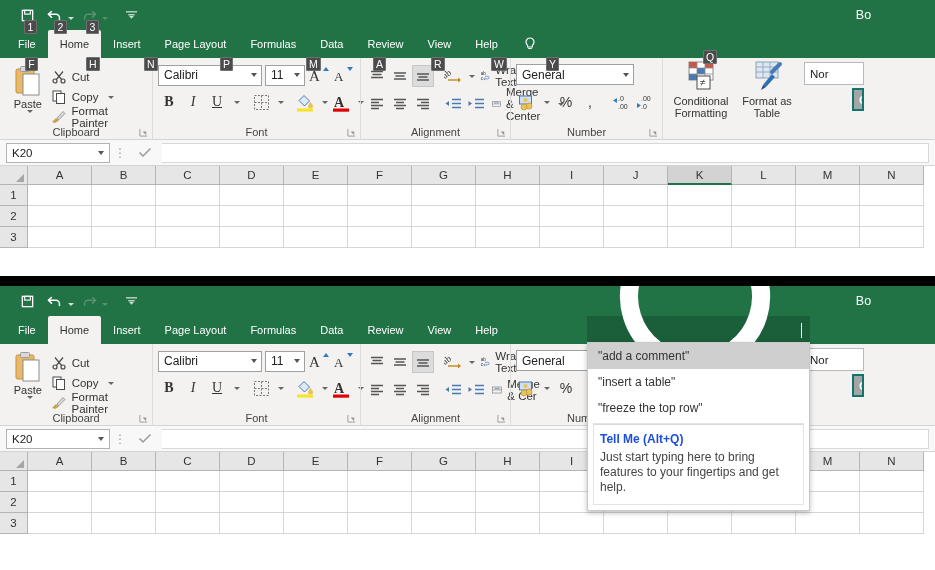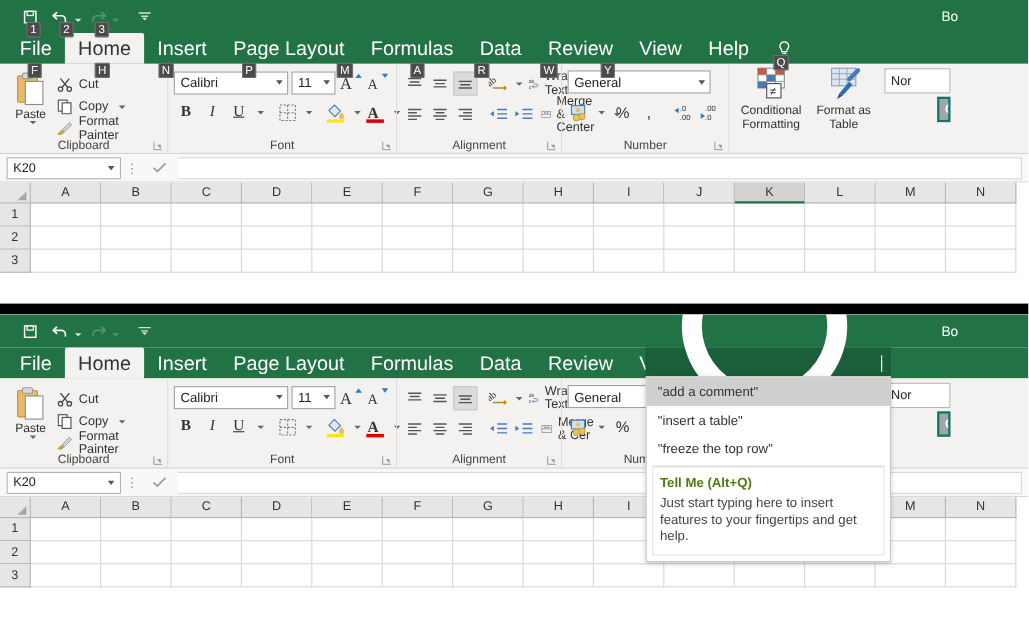--- a/index.html
+++ b/index.html
@@ -32,21 +32,21 @@
     color: #fff; font-size: 12.5px; pointer-events: none;
   }
   .win-title span { position: relative; left: 396px; }
 
   
   .tabsrow {
     height: 28px; background: #217346; display: flex; align-items: flex-end;
     padding-left: 6px; position: relative;
   }
   .tab {
-    color: #fff; font-size: 18px; padding: 0 12px; height: 28px;
+    color: #fff; font-size: 11px; padding: 0 12px; height: 28px;
     line-height: 28px; position: relative; white-space: nowrap;
   }
   .tab.active { background: #f3f2f1; color: #333; border-radius: 2px 2px 0 0; }
   .tellme {
     display: flex; align-items: center; gap: 6px; color: #fff; font-size: 12.5px;
     margin-left: 14px; height: 28px;
   }
   .tellme .bulb { width: 12px; height: 14px; }
 
   
@@ -128,21 +128,21 @@
   .sep-v { width: 1px; height: 18px; background: #d0d0d0; margin: 0 3px; }
 
   
   .g-align { width: 150px; }
   .alrow { display: flex; align-items: center; gap: 1px; padding-top: 3px; }
   .alrow2 { display: flex; align-items: center; gap: 1px; padding-top: 6px; }
   .wrapbtn { display: flex; align-items: center; gap: 5px; font-size: 11.5px; color: #333; height: 22px; padding-left:4px;}
 
   
   .g-num { width: 152px; }
-  .numcombo { width: 130px; height: 21px; margin-top: 2px; }
+  .numcombo { width: 118px; height: 21px; margin-top: 2px; }
   .numrow { display: flex; align-items: center; gap: 2px; padding-top: 6px; }
 
   
   .g-styles { flex: 1; display: flex; padding-top: 3px; }
   .bigbtn {
     width: 66px; display: flex; flex-direction: column; align-items: center;
     font-size: 11px; color: #333; text-align: center; line-height: 12px;
   }
   .bigbtn .lab { margin-top: 2px; }
   .stylebox { width: 60px; margin-left: 4px; padding-top: 1px;}
@@ -206,21 +206,21 @@
   .tm-dd {
     position: absolute; z-index: 40; background: #fff;
     border: 1px solid #c8c8c8; box-shadow: 0 2px 5px rgba(0,0,0,.25);
     width: 223px;
   }
   .tm-head { font-size: 12px; font-weight: bold; color: #333; padding: 7px 10px 5px 10px; }
   .tm-item { font-size: 12px; color: #333; padding: 6px 10px; }
   .tm-item.hl { background: #cfcfcf; }
   .tm-foot { border-top: 1px solid #dadada; margin: 3px 6px 6px 6px; padding: 7px 6px 9px 6px;
              box-shadow: 0 0 0 1px #e3e3e3; background:#fff; }
-  .tm-foot-t { font-size: 12px; font-weight: bold; color: #4d7c0f; margin-bottom: 4px; }
+  .tm-foot-t { font-size: 12px; font-weight: bold; color: #1d4ed8; margin-bottom: 4px; }
   .tm-foot-b { font-size: 12px; color: #444; line-height: 15px; }
 
   .blackbar { position: absolute; left: 0; width: 935px; height: 10px; background: #000; }
 </style>
 </head>
 <body>
 
 <div class="screen">
 
   <div class="win" id="winTop" style="top:0; height:281px;">
@@ -1081,17 +1081,17 @@
         </div>
       </div>
   </div>
 
   <div class="tm-dd" style="left:587px; top:342px;">
     <div class="tm-item hl">"add a comment"</div>
     <div class="tm-item">"insert a table"</div>
     <div class="tm-item">"freeze the top row"</div>
     <div class="tm-foot">
       <div class="tm-foot-t">Tell Me (Alt+Q)</div>
-      <div class="tm-foot-b">Just start typing here to insert features to your fingertips and get help.</div>
+      <div class="tm-foot-b">Just start typing here to bring features to your fingertips and get help.</div>
     </div>
   </div>
 
 </div>
 
 </body></html>

